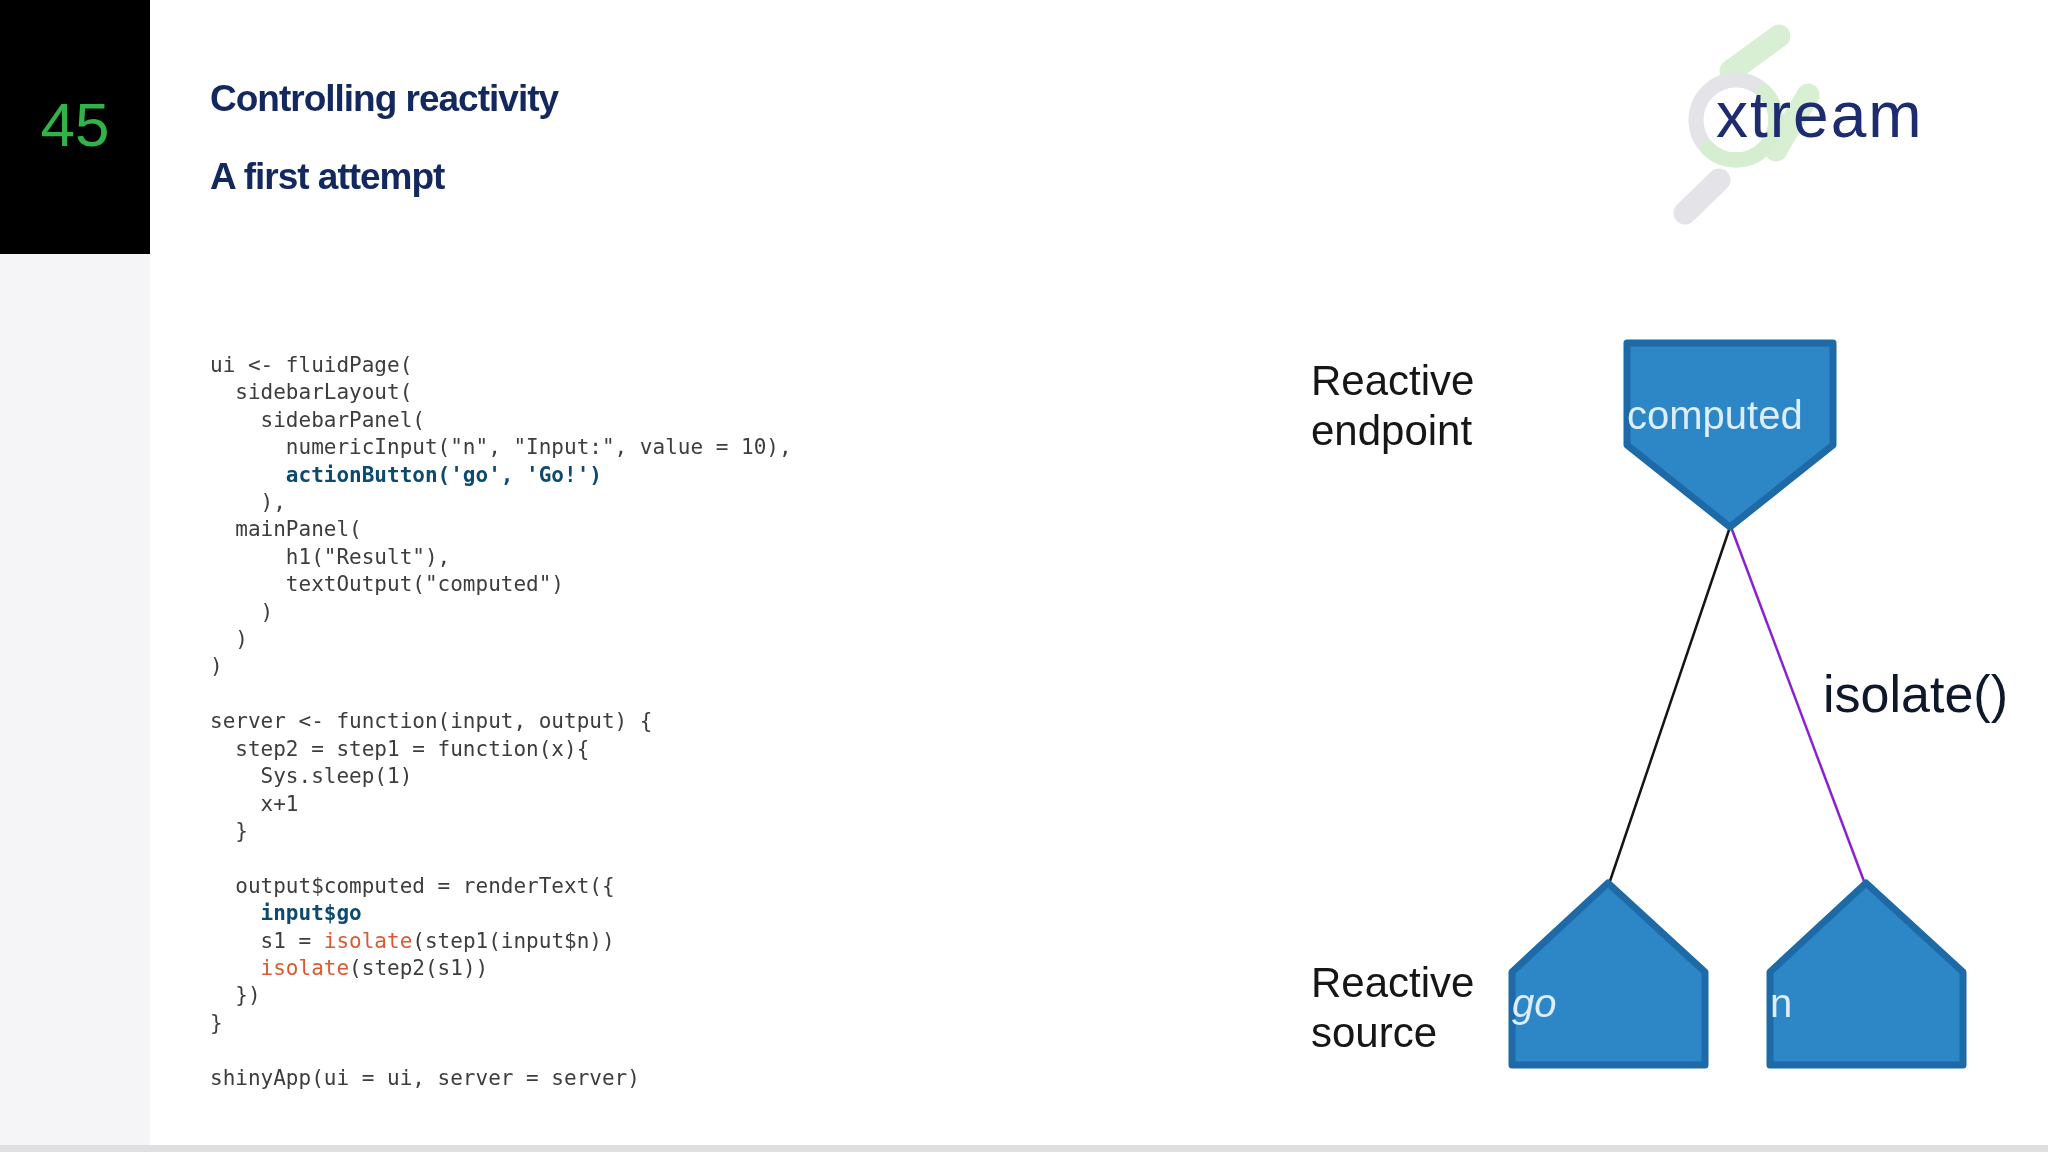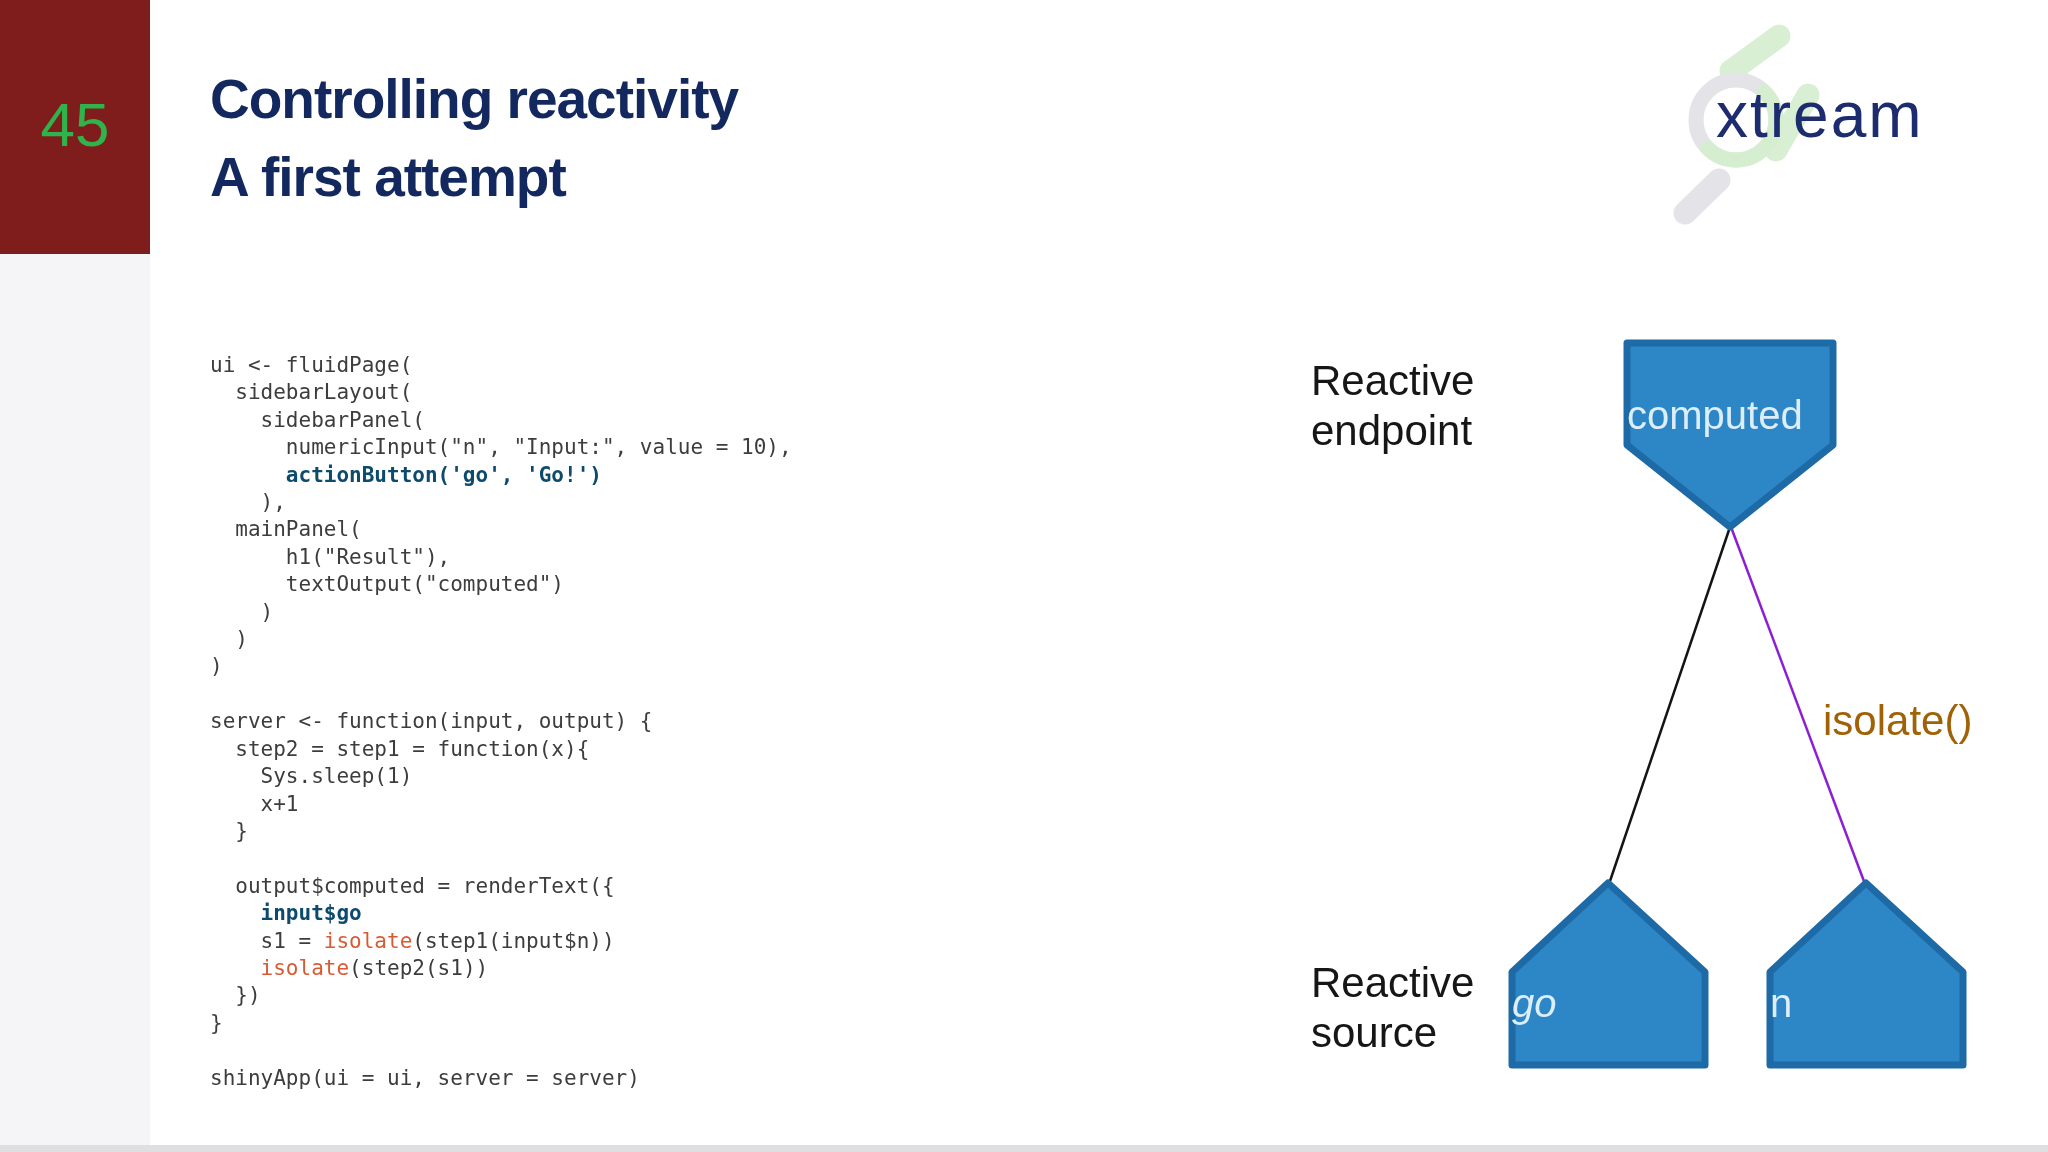--- a/index.html
+++ b/index.html
@@ -2,47 +2,47 @@
 <html><head>
 <meta charset="utf-8">
 <style>
   html,body{margin:0;padding:0;background:#ffffff;}
   #slide{
     position:relative;width:2048px;height:1152px;overflow:hidden;
     background:#ffffff;font-family:"Liberation Sans",sans-serif;
   }
   
   .left-rail{position:absolute;left:0;top:0;width:150px;height:1152px;background:#f5f5f7;}
-  .page-box{position:absolute;left:0;top:0;width:150px;height:254px;background:#7f1d1d;
+  .page-box{position:absolute;left:0;top:0;width:150px;height:254px;background:#000000;
     display:flex;align-items:center;justify-content:center;}
   .page-num{color:#2fb34a;font-size:62px;font-weight:400;margin-top:-6px;}
   
   .title{position:absolute;left:210px;top:60px;color:#12285e;font-weight:700;
-    font-size:55px;line-height:78px;letter-spacing:-1px;white-space:pre-line;}
+    font-size:37px;line-height:78px;letter-spacing:-1px;white-space:pre-line;}
   
   .code{position:absolute;left:210px;top:352px;color:#3d3d3d;
     font-family:"DejaVu Sans Mono","Liberation Mono",monospace;
     font-size:21px;line-height:27.4px;white-space:pre;}
   .code .b{color:#0c4a6e;font-weight:700;}
   .code .o{color:#d85a33;text-align:center;}
   
   .logo-icon{position:absolute;left:1645px;top:15px;width:210px;height:210px;}
   .logo-text{position:absolute;left:1716px;top:78px;color:#1c2c6e;font-size:64px;
     font-weight:400;letter-spacing:2px;}
   
   .diagram-svg{position:absolute;left:1450px;top:330px;width:550px;height:770px;}
   .node-label{position:absolute;color:#ddeefb;font-size:40px;}
   .lbl-computed{left:1627px;top:393px;width:206px;}
   .lbl-go{left:1512px;top:981px;width:193px;font-style:italic;}
   .lbl-n{left:1770px;top:981px;width:193px;}
   .side-label{position:absolute;left:1311px;color:#161616;font-size:42px;
     line-height:50px;white-space:pre-line;}
   .lbl-endpoint{top:356px;}
   .lbl-source{top:958px;}
-  .lbl-isolate{position:absolute;left:1823px;top:697px;color:#a16207;font-size:42px;}
+  .lbl-isolate{position:absolute;left:1823px;top:664px;color:#0f172a;font-size:52px;}
   
   .bottom-bar{position:absolute;left:0;bottom:0;width:2048px;height:7px;background:#dfdfe2;}
 </style>
 </head>
 <body>
 
 <div id="slide">
 
   <div class="left-rail"></div>
 

